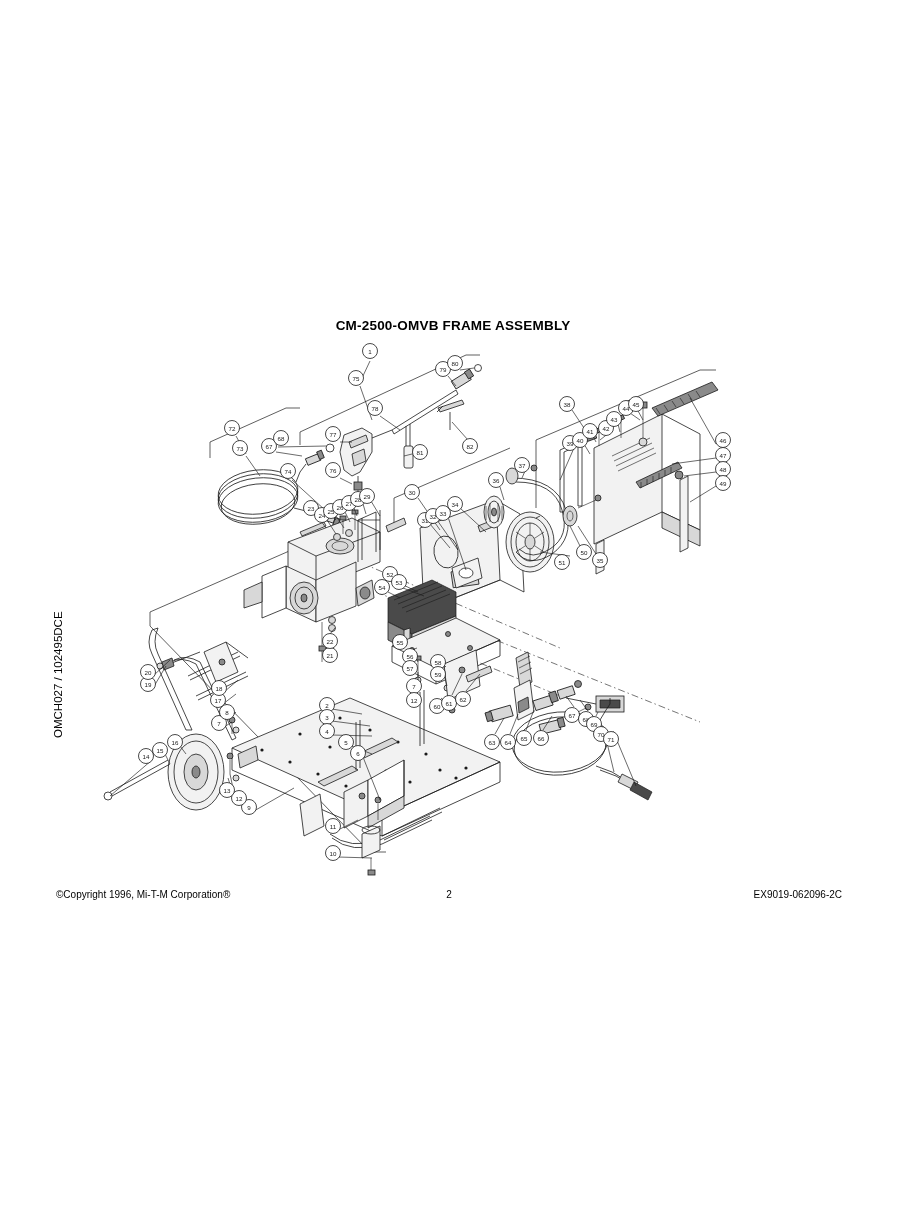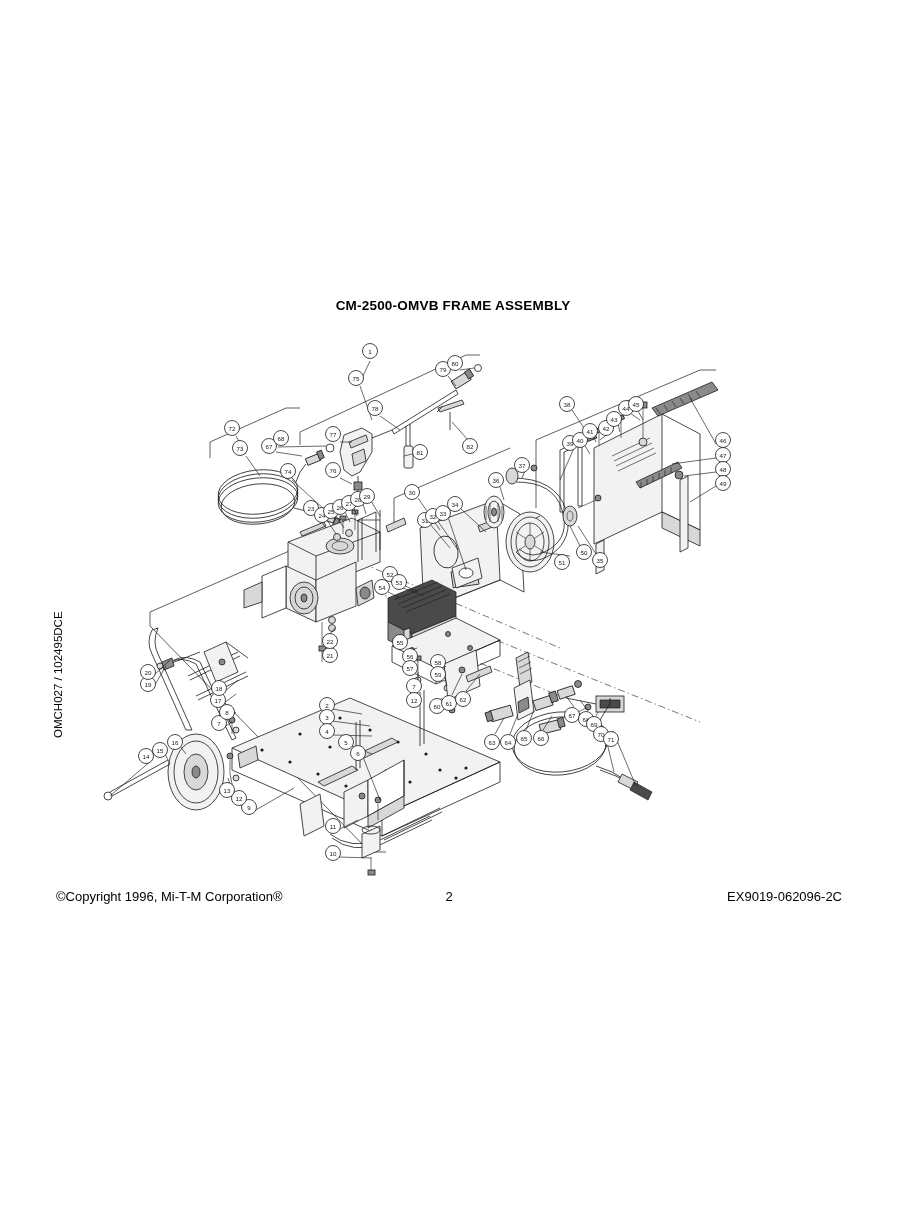--- a/index.html
+++ b/index.html
@@ -19,21 +19,21 @@
   #page {
     position: absolute;
     left: 0; top: 0;
     width: 906px;
     height: 1208px;
     background: #ffffff;
   }
   .page-title {
     position: absolute;
     left: 0;
-    top: 298px;
+    top: 318px;
     width: 906px;
     text-align: center;
     font-size: 13.5px;
     font-weight: bold;
     letter-spacing: 0.2px;
     font-family: "Liberation Sans", sans-serif;
   }
   .side-code {
     position: absolute;
     left: 52px;
@@ -44,21 +44,21 @@
     transform: rotate(-90deg);
     transform-origin: 0 0;
     white-space: nowrap;
   }
   .footer {
     position: absolute;
     left: 56px;
     top: 889px;
     width: 786px;
     height: 14px;
-    font-size: 13px;
+    font-size: 10px;
     font-family: "Liberation Sans", sans-serif;
   }
   .footer .fl { position: absolute; left: 0; top: 0; white-space: nowrap; }
   .footer .fc { position: absolute; left: 0; top: 0; width: 786px; text-align: center; }
   .footer .fr { position: absolute; right: 0; top: 0; white-space: nowrap; margin-left: 24px; }
 
   #diagram {
     position: absolute;
     left: 0;
     top: 330px;

